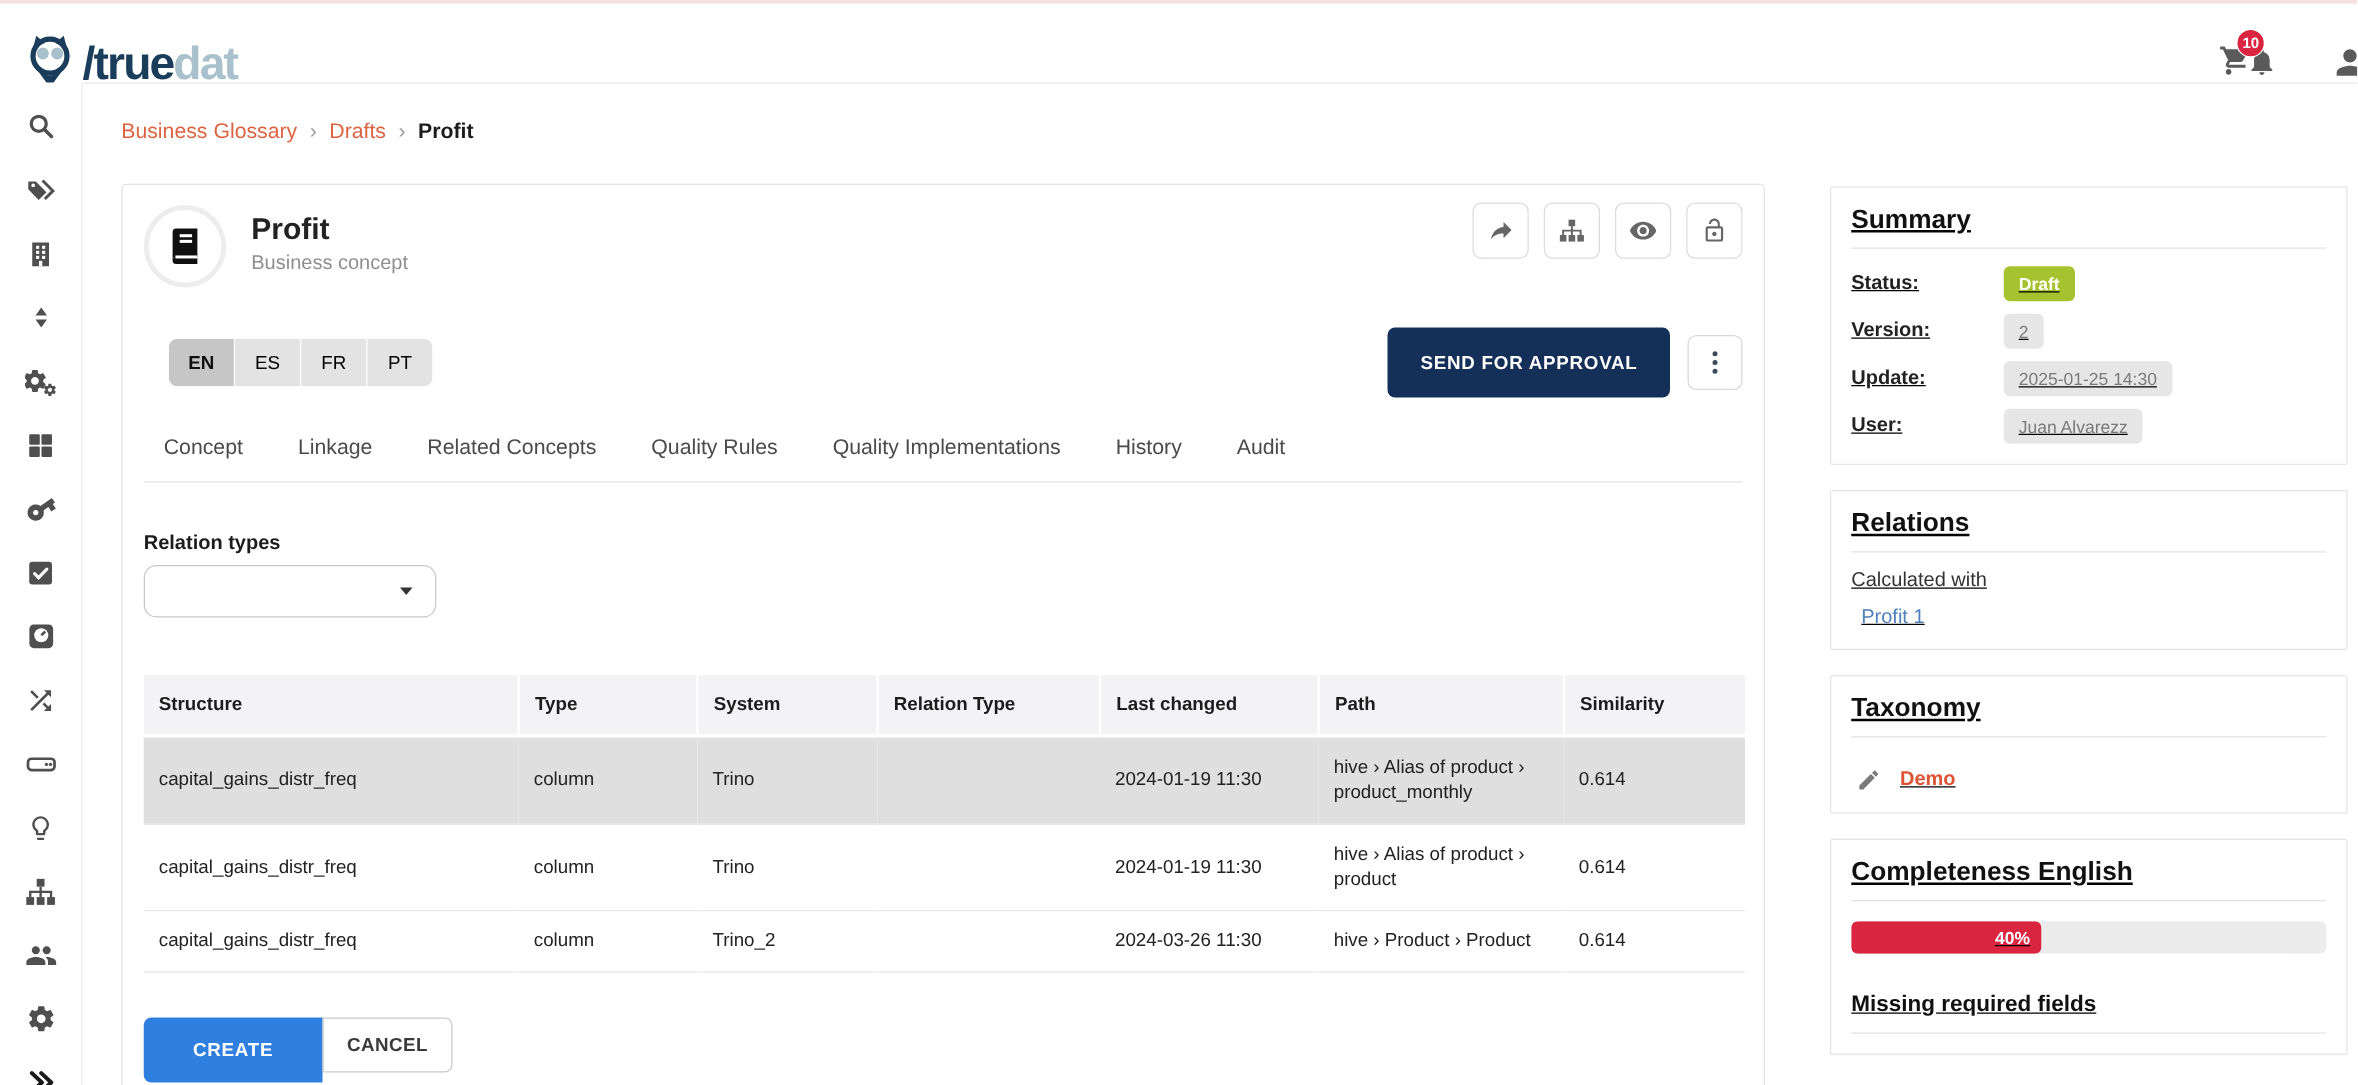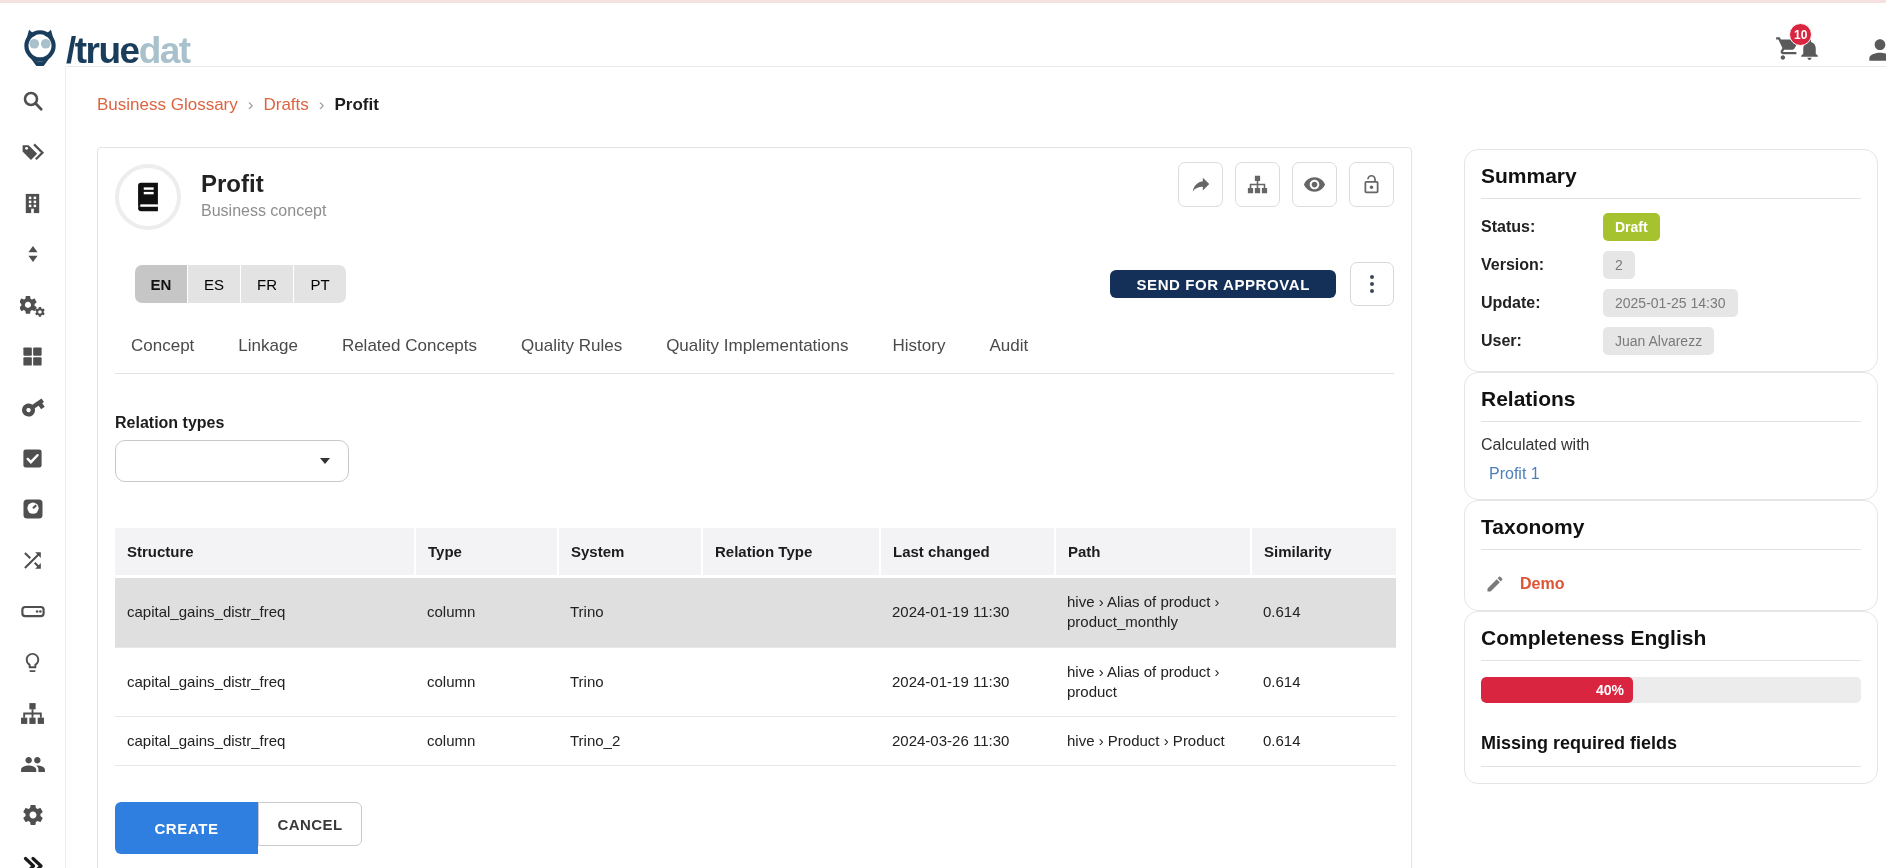--- a/index.html
+++ b/index.html
@@ -46,21 +46,21 @@
   .head-actions { margin-left:auto; display:flex; gap:12px; margin-top:-2px; }
   .icon-btn { width:45px; height:45px; border:1px solid #dcdcdc; border-radius:7px; background:#fff;
               display:flex; align-items:center; justify-content:center; cursor:pointer; }
 
   .lang-approve-row { display:flex; align-items:center; justify-content:space-between; margin-top:32px;padding-left:20px; }
   .lang-tabs { display:flex; gap:1px; border-radius:7px; overflow:hidden; }
   .lang-tab { width:52px; height:38px; background:#e3e3e3; color:#000000; font-size:15px;
               display:flex; align-items:center; justify-content:center; cursor:pointer; }
   .lang-tab.active { background:#c6c6c6; color:#111; font-weight:700; }
   .approve-group { display:flex; gap:14px; align-items:center; }
-  .btn-approve { height:28px; padding:0 26px; background:#143059; color:#fff; border:none; border-radius:6px;
+  .btn-approve { height:56px; padding:0 26px; background:#143059; color:#fff; border:none; border-radius:6px;
                  font-family:inherit; font-size:15px; font-weight:700; letter-spacing:0.6px; cursor:pointer; }
   .btn-kebab { width:44px; height:44px; background:#fff; border:1px solid #d8d8d8; border-radius:7px;
                display:flex; align-items:center; justify-content:center; cursor:pointer; }
   .kebab-dots { display:flex; flex-direction:column; gap:3px; }
   .kebab-dots i { width:4px; height:4px; border-radius:50%; background:#3e4a5a; }
 
   .tabs { display:flex; gap:44px; margin-top:30px; border-bottom:1px solid #e3e3e3; padding-left:16px; }
   .tab { font-size:17px; color:#4a4a4a; padding-bottom:17px; cursor:pointer; white-space:nowrap; }
 
   .relation-label { margin-top:40px; font-size:16px; font-weight:700; color:#1c1c1c; }
@@ -78,22 +78,22 @@
   table.rel tbody tr.selected { background:#dfdfdf; }
 
   .form-actions { margin-top:36px; display:flex; }
   .btn-create { height:52px; width:143px; background:#2e7fdf; color:#fff; border:none; border-radius:6px 0 0 6px;
                 font-family:inherit; font-size:15px; font-weight:700; letter-spacing:0.6px; cursor:pointer; }
   .btn-cancel { height:44px; width:104px; background:#fff; color:#3a3a3a; border:1px solid #c9c9c9; border-radius:0 6px 6px 0;
                 font-family:inherit; font-size:15px; font-weight:600; letter-spacing:0.4px; cursor:pointer; }
 
   
   .rightcol { position:absolute; left:1397px; top:82px; width:414px; display:flex; flex-direction:column; }
-  .panel { background:#fff; border:1px solid #e5e5e5; border-radius:14px; padding:14px 16px 16px; }
-  .panel + .panel { }
+  .panel { background:#fff; border:1px solid #e5e5e5; border-radius:2px; padding:14px 16px 16px;text-decoration:underline; }
+  .panel + .panel { margin-top:20px; }
   .panel h2 { font-size:21px; font-weight:700; color:#111; padding-bottom:10px; border-bottom:1px solid #e2e2e2; }
 
   .summary-grid { display:grid; grid-template-columns:122px 1fr; row-gap:10px; align-items:center; margin-top:14px; }
   .sum-label { font-size:16px; font-weight:600; color:#222; }
   .tag-badge { display:inline-block; padding:6px 12px; border-radius:5px; background:#e6e6e6; color:#7a7a7a;
                font-size:14px; justify-self:start; }
   .tag-badge.draft { background:#a6c32f; color:#fff; font-weight:700; }
 
   .rel-group { margin-top:14px; font-size:16px; color:#333; }
   .rel-link { margin-top:11px; margin-left:8px; font-size:16px; color:#4e80ba; cursor:pointer; }

